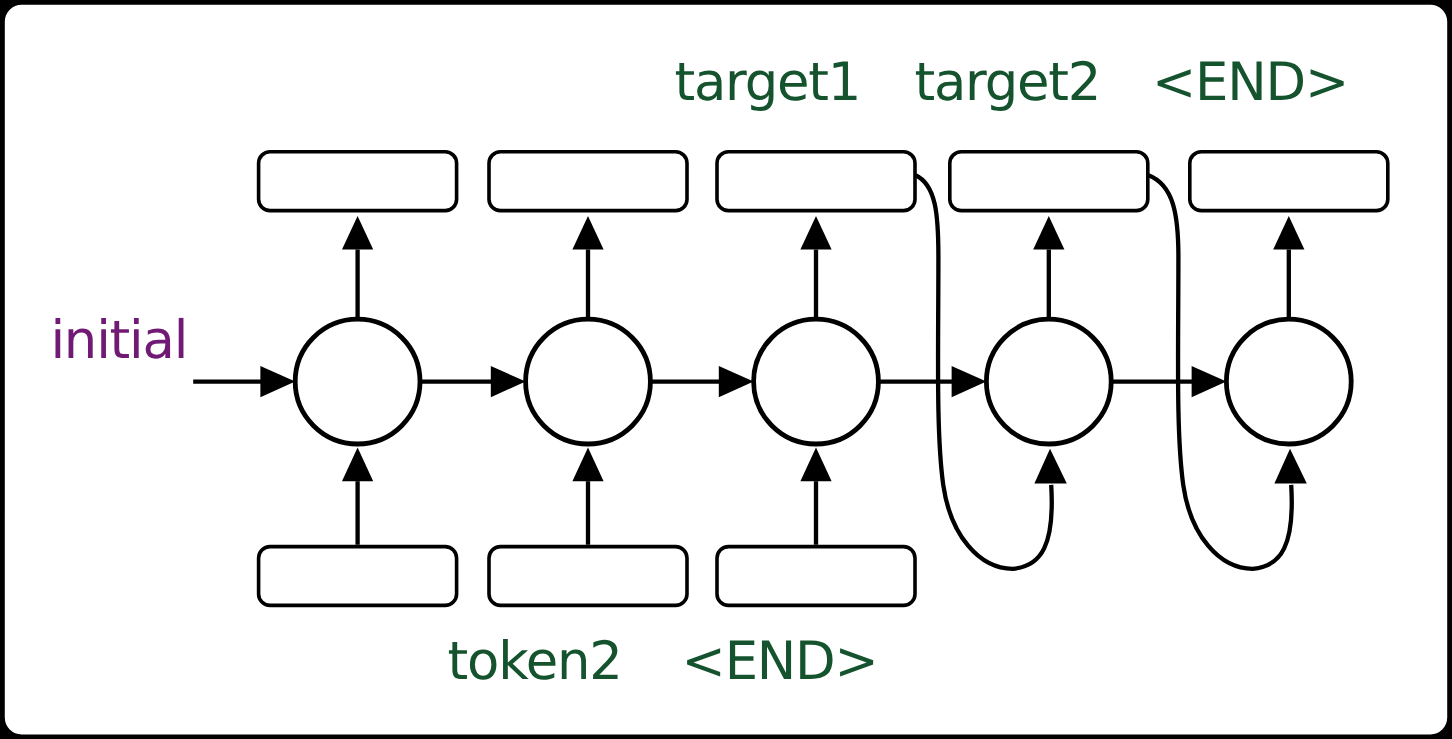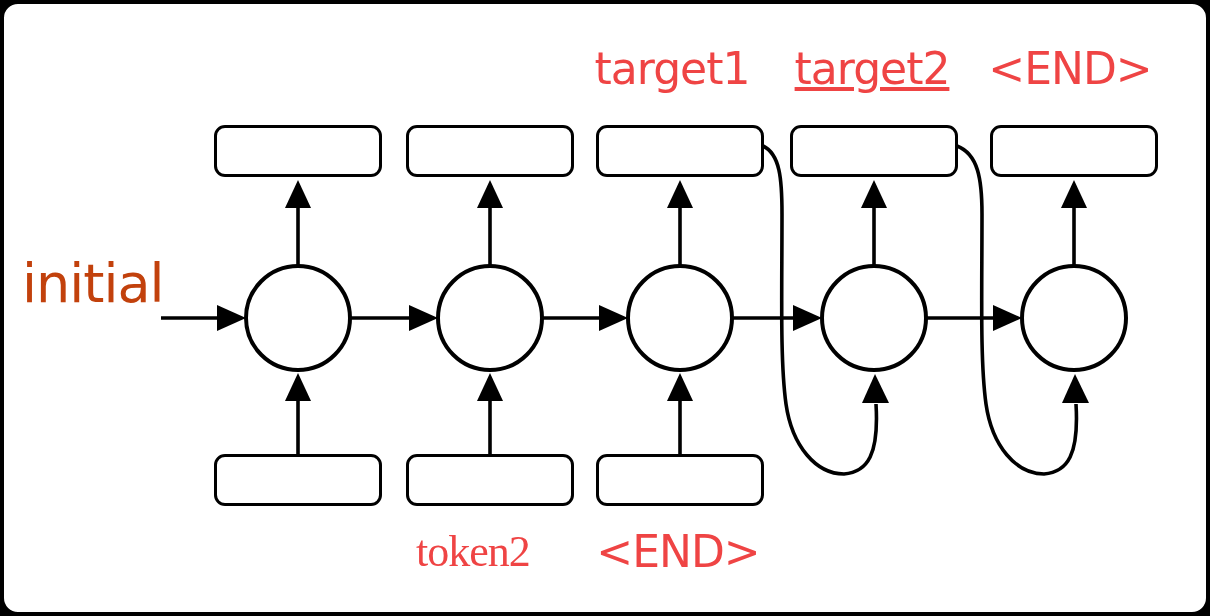--- a/index.html
+++ b/index.html
@@ -38,37 +38,37 @@
     box-sizing: border-box;
     width: 108px; height: 108px;
     top: 260px;
     background: #ffffff;
     border: 4px solid #000000;
     border-radius: 50%;
   }
   .lbl {
     position: absolute;
     width: 220px;
-    text-align: center;
+    text-align: left;
     font-size: 44px;
     line-height: 50px;
-    color: #ef4444;
+    color: #14532d;
     letter-spacing: -1px;
     white-space: nowrap;
   }
   .top-lbl { top: 40px; }
   .bot-lbl { top: 523px; }
   .init-lbl {
     position: absolute;
     left: 18px; top: 250px;
     width: 134px;
     text-align: right;
-    font-size: 54px;
+    font-size: 44px;
     line-height: 60px;
-    color: #c2410c;
+    color: #701a75;
     letter-spacing: -1px;
     white-space: nowrap;
   }
 </style>
 </head>
 <body>
 
 <div class="frame">
 
   <svg class="links" viewBox="0 0 1210 616">
@@ -153,19 +153,19 @@
   <div class="cell" style="left:432px;"></div>
   <div class="cell" style="left:622px;"></div>
   <div class="cell" style="left:816px;"></div>
   <div class="cell" style="left:1016px;"></div>
 
   <div class="init-lbl">
     <div>initial</div>
   </div>
 
   <div class="lbl top-lbl" style="left:558px;">target1</div>
-  <div class="lbl top-lbl" style="left:758px;text-decoration:underline;">target2</div>
+  <div class="lbl top-lbl" style="left:758px;">target2</div>
   <div class="lbl top-lbl" style="left:956px;">&lt;END&gt;</div>
 
-  <div class="lbl bot-lbl" style="left:359px;font-family:Liberation Serif, serif;">token2</div>
+  <div class="lbl bot-lbl" style="left:369px;">token2</div>
   <div class="lbl bot-lbl" style="left:564px;">&lt;END&gt;</div>
 
 </div>
 
 </body></html>

